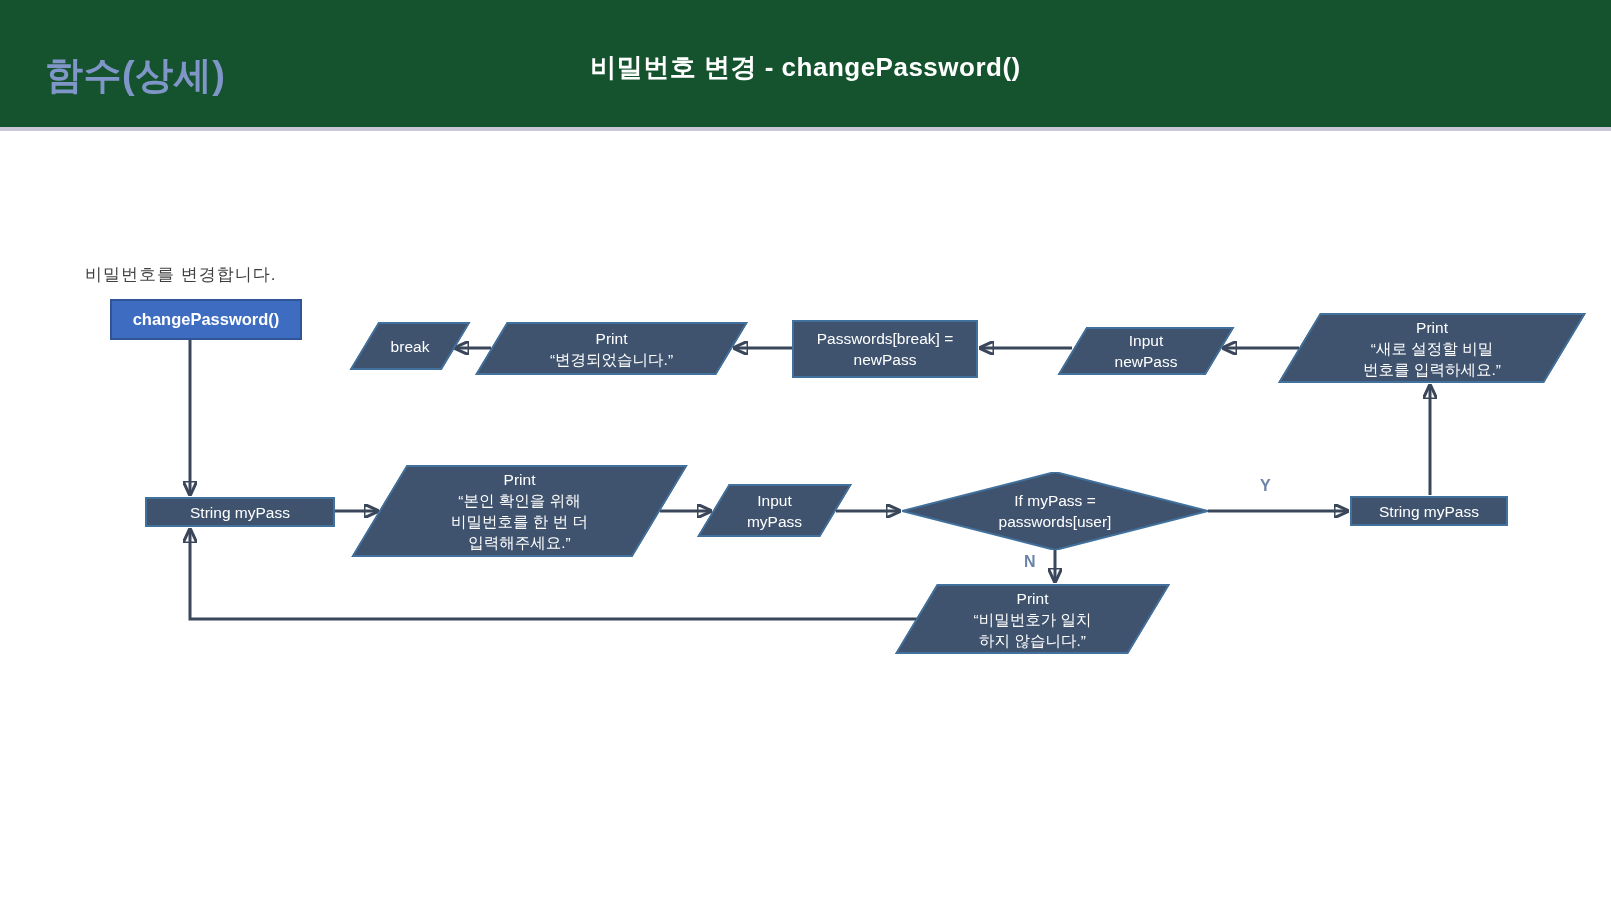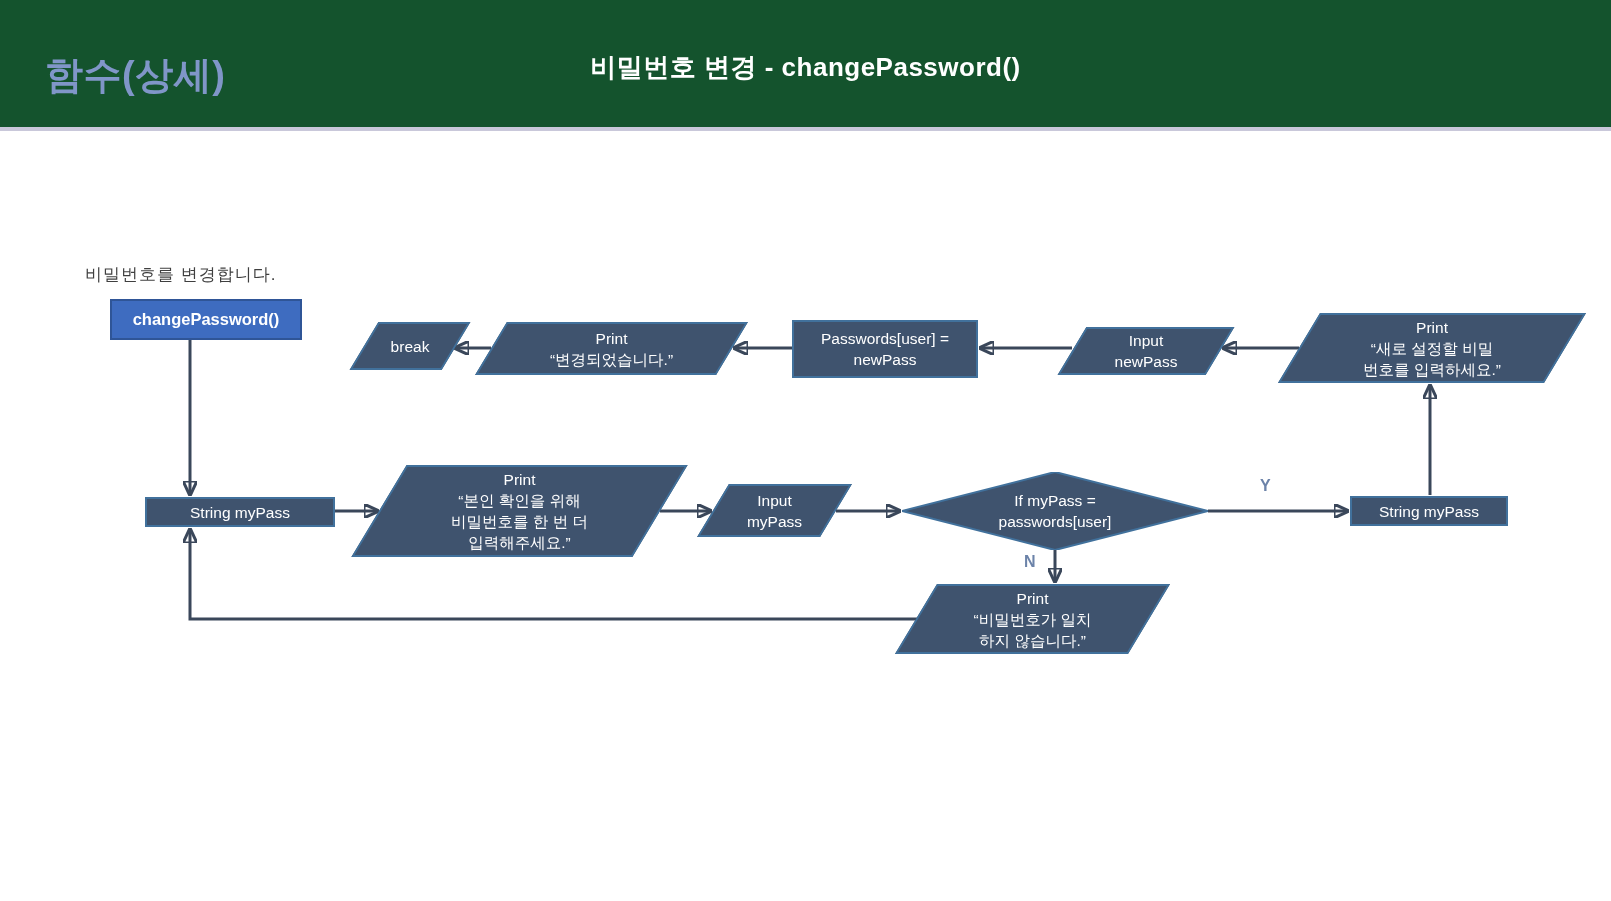--- a/index.html
+++ b/index.html
@@ -142,21 +142,21 @@
 
   <div class="node para" style="left:1072px; top:327px; width:148px; height:48px;">
     <div class="inner">
       <span class="line">Input</span>
       <span class="line">newPass</span>
     </div>
   </div>
 
   <div class="node rect-node" style="left:792px; top:320px; width:186px; height:58px;">
     <div>
-      <span class="line">Passwords[user] =</span>
+      <span class="line">Passwords[break] =</span>
       <span class="line">newPass</span>
     </div>
   </div>
 
   <div class="node para" style="left:491px; top:322px; width:241px; height:53px;">
     <div class="inner">
       <span class="line">Print</span>
       <span class="line">“변경되었습니다.”</span>
     </div>
   </div>

